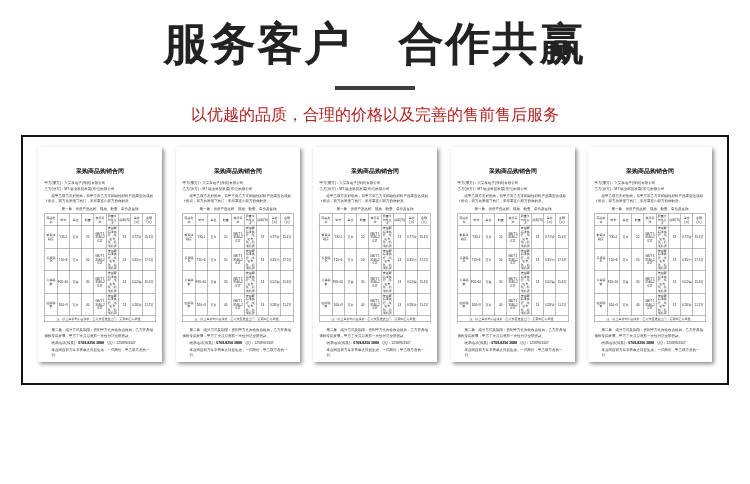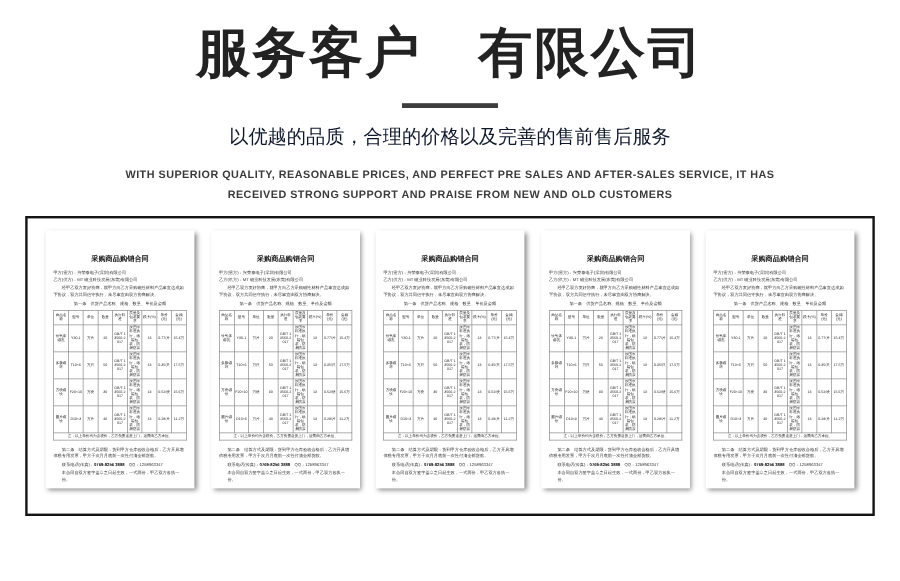--- a/index.html
+++ b/index.html
@@ -9,21 +9,21 @@
     overflow:hidden;position:relative;
   }
   
   .hero{text-align:center;}
   .hero-title{
     margin:0;padding-top:16px;
     font-size:45px;line-height:56px;font-weight:900;
     color:#222222;letter-spacing:2px;
   }
   .divider{width:80px;height:4px;background:#3d3d3d;margin:14px auto 0;}
-  .subtitle{margin-top:13px;font-size:16px;line-height:23px;color:#0f172a;}
+  .subtitle{margin-top:13px;font-size:16px;line-height:23px;color:#b91c1c;}
   .desc-en{
     margin:11px auto 0;width:660px;
     font-size:9px;line-height:17px;font-weight:bold;
     color:#3a3a3a;letter-spacing:.4px;
   }
   
   .gallery{
     box-sizing:border-box;width:708px;height:250px;
     margin:9px auto 0;border:2px solid #141414;
     padding:10px 15px 0;display:flex;justify-content:space-between;
@@ -52,27 +52,23 @@
   .doc-table .tnote{font-size:6px;line-height:9px;}
   .doc-bottom{margin-top:10px;}
   .contact{margin-top:4px;padding-left:14px;}
   .contact b{color:#000000;}
   .doc-footer{margin-top:2px;padding-left:14px;}
 </style>
 </head>
 <body>
 
 <div class="hero">
-  <h1 class="hero-title">服务客户　有限公司</h1>
+  <h1 class="hero-title">服务客户　合作共赢</h1>
   <div class="divider"></div>
   <div class="subtitle">以优越的品质，合理的价格以及完善的售前售后服务</div>
-  <div class="desc-en">
-    <div>WITH SUPERIOR QUALITY, REASONABLE PRICES, AND PERFECT PRE SALES AND AFTER-SALES SERVICE, IT HAS</div>
-    <div>RECEIVED STRONG SUPPORT AND PRAISE FROM NEW AND OLD CUSTOMERS</div>
-  </div>
 </div>
 
 <div class="gallery">
   <div class="doc">
     <div class="doc-inner">
       <div class="doc-title">采购商品购销合同</div>
       <div class="doc-line">甲方(需方)：兴荣泰电子(深圳)有限公司</div>
       <div class="doc-line">乙方(供方)：MT 磁业科技发展(东莞)有限公司</div>
       <div class="doc-para">经甲乙双方友好协商，就甲方向乙方采购磁性材料产品事宜达成如下协议，双方共同信守执行，未尽事宜由双方协商解决。</div>
       <div class="doc-heading">第一条　供货产品名称、规格、数量、单价及金额</div>

